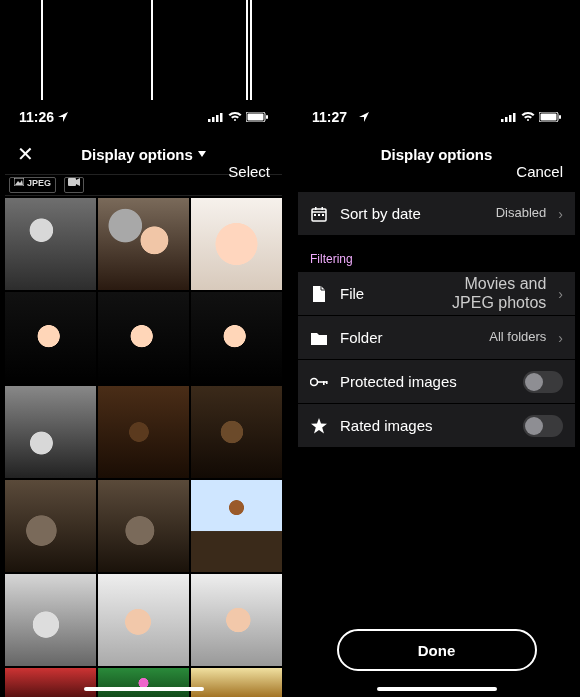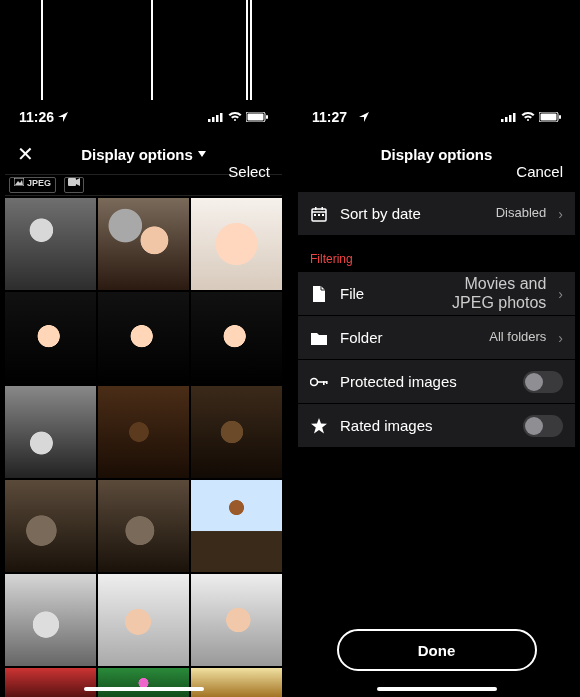--- a/index.html
+++ b/index.html
@@ -17,21 +17,21 @@
   .close-x { font-size: 20px; line-height: 1; }
   .filterbar { height: 22px; border-top: 1px solid #222; border-bottom: 1px solid #222; display: flex; align-items: center; gap: 8px; padding-left: 4px; }
   .chip { display: flex; align-items: flex-start; gap: 3px; border: 1px solid #555; border-radius: 2px; padding: 0 4px; height: 16px; font-size: 9px; font-weight: 700; color: #ddd; }
   .grid { display: grid; grid-template-columns: repeat(3, 1fr); grid-auto-rows: 92px; gap: 2px; padding-top: 2px; }
   .thumb { width: 100%; height: 100%; background-size: cover; background-position: center; }
   .homebar { position: absolute; bottom: 4px; left: 50%; width: 120px; height: 4px; background: #fff; border-radius: 2px; transform: translateX(-50%); }
   .row { height: 44px; display: flex; align-items: center; padding: 0 12px; gap: 12px; background: #1c1c1e; border-bottom: 1px solid #000; font-size: 15px; }
   .row .label { flex: 1; }
   .row .value { font-size: 13px; color: #ccc; text-align: right; max-width: 120px; line-height: 1.15; margin-left: 27px; }
   .row .value.two { font-size: 16px; }
-  .section-label { font-size: 12px; color: #ef4444; padding: 16px 12px 6px; }
+  .section-label { font-size: 12px; color: #f0abfc; padding: 16px 12px 6px; }
   .chev { color: #888; font-size: 14px; }
   .icon { width: 18px; display: flex; justify-content: center; color: #fff; }
   .switch { width: 40px; height: 22px; border-radius: 11px; background: #3a3a3c; position: relative; }
   .switch::after { content: ""; position: absolute; width: 18px; height: 18px; border-radius: 50%; background: #8e8e93; top: 2px; left: 2px; }
   .done-btn { position: absolute; bottom: 24px; left: 50%; transform: translateX(-50%); width: 200px; height: 42px; border: 2px solid #fff; border-radius: 21px; background: transparent; color: #fff; font-size: 15px; font-weight: 600; display: flex; align-items: center; justify-content: center; }
   .callout { position: absolute; background: #fff; }
   .callout.v { width: 2px; }
   svg { display: block; }
 
   .th-r0c0 { background: radial-gradient(circle at 40% 35%, #e9d5c2 14%, transparent 15%), linear-gradient(#6f6f6f,#2d2d2d); filter: grayscale(1); }

